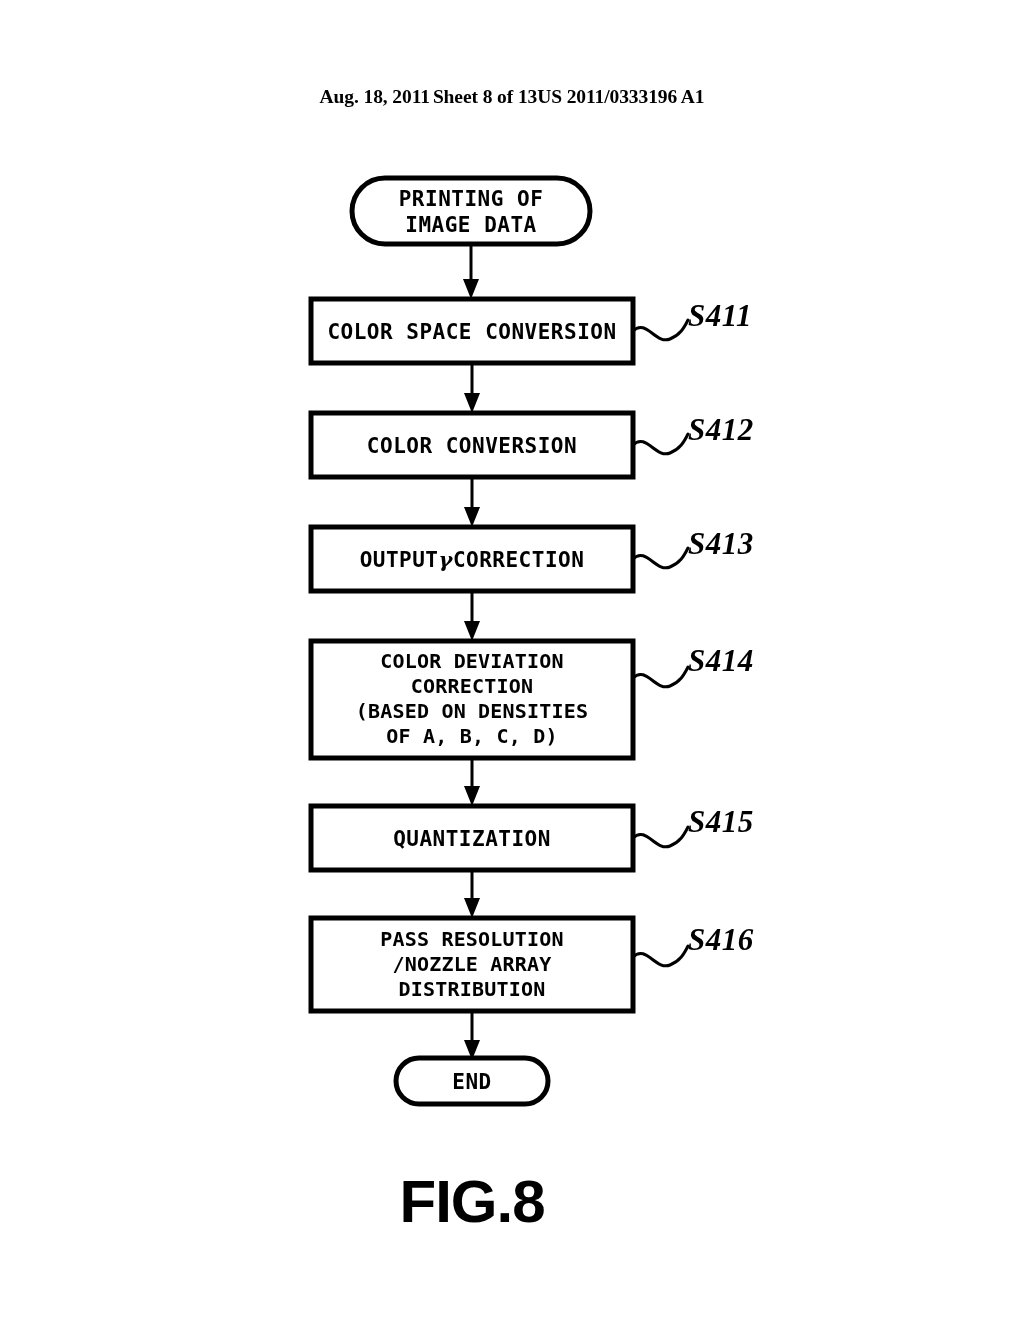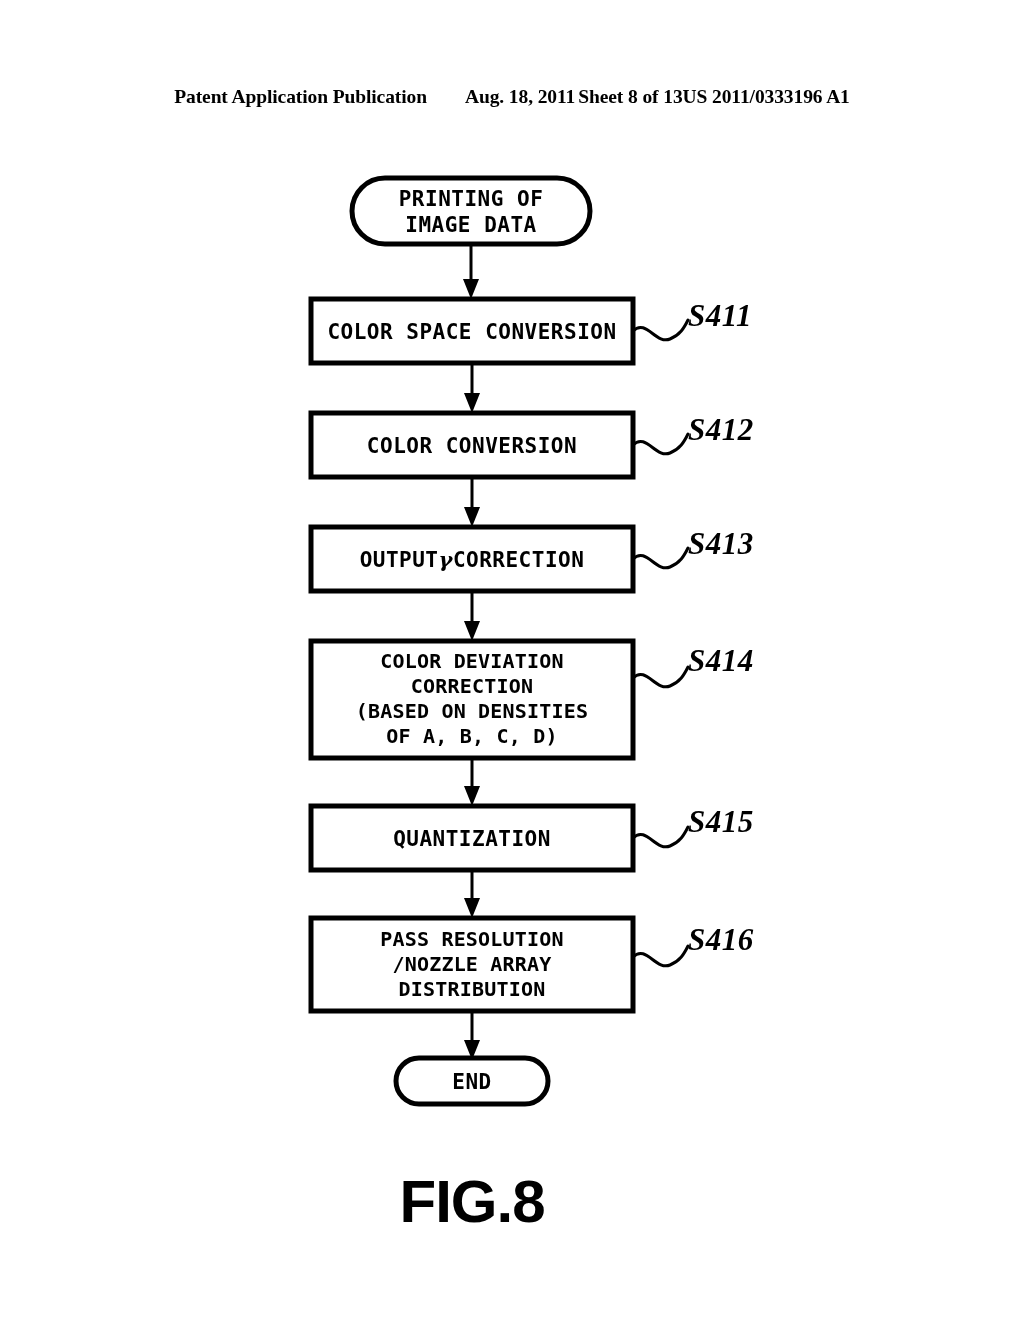--- a/index.html
+++ b/index.html
@@ -108,21 +108,20 @@
   }
   .arrow-head {
     fill: #000000;
     stroke: none;
   }
 </style>
 </head>
 <body>
 
 <div id="patent-header">
-  <span class="hdr-pub">Patent Application Publication</span>
   <span class="hdr-date">Aug. 18, 2011</span>
   <span class="hdr-sheet">Sheet 8 of 13</span>
   <span class="hdr-num">US 2011/0333196 A1</span>
 </div>
 
 <div id="figure-canvas">
 <svg width="1024" height="1320" viewBox="0 0 1024 1320" xmlns="http://www.w3.org/2000/svg">
 
   <g>
     <rect class="shape-stroke" x="332" y="178" rx="33" ry="33" width="238" height="66"></rect>

